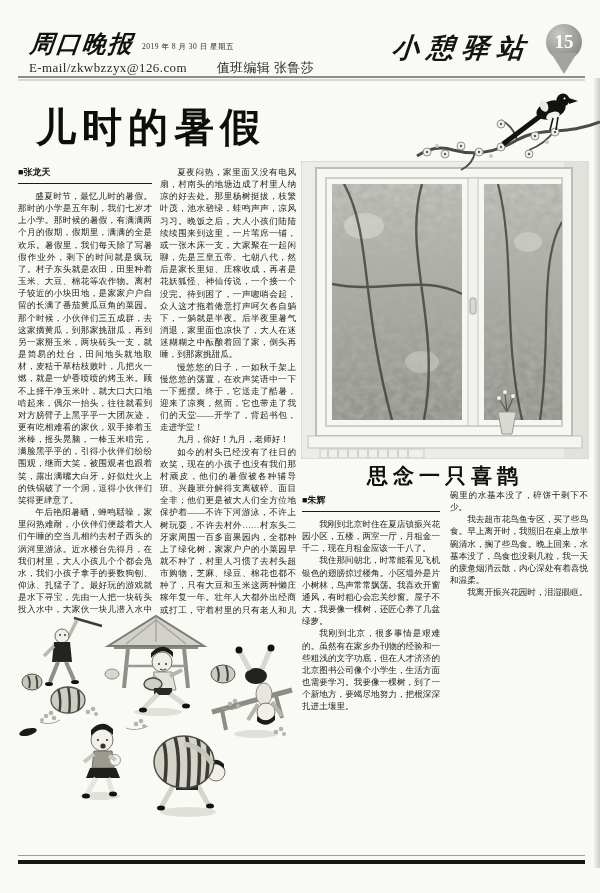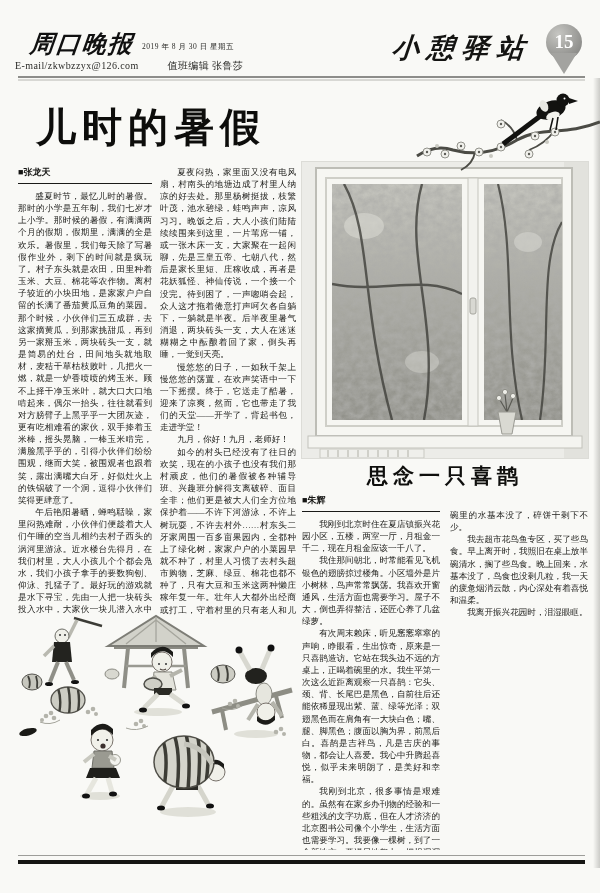--- a/index.html
+++ b/index.html
@@ -2,21 +2,21 @@
 <html><head>
 <meta charset="utf-8">
 <style>
   html,body{margin:0;padding:0;background:#e9e9e6;}
   .page{position:relative;width:600px;height:893px;background:#f9f9f6;overflow:hidden;
         font-family:"Liberation Serif",serif;color:#1b1b18;}
   
   .masthead{position:absolute;left:30px;top:28px;font-size:24px;font-weight:900;font-style:italic;
             letter-spacing:2px;color:#111;transform:skewX(-6deg);}
   .m-date{position:absolute;left:142px;top:42px;font-size:7.5px;color:#2a2a27;letter-spacing:.5px;}
-  .m-row2{position:absolute;left:15px;top:59px;font-size:10px;color:#2a2a27;letter-spacing:.4px;}
+  .m-row2{position:absolute;left:29px;top:59px;font-size:13px;color:#2a2a27;letter-spacing:.4px;}
   .m-row2 span{margin-right:26px;}
   .section-title{position:absolute;right:68px;top:30px;font-size:27px;font-weight:900;font-style:italic;
                  letter-spacing:8px;color:#141412;transform:skewX(-5deg);white-space:nowrap;}
   .badge{position:absolute;left:544px;top:24px;width:40px;text-align:center;}
   .badge-circle{width:36px;height:36px;margin:0 auto;border-radius:50%;
                 background:radial-gradient(circle at 34% 28%, #c6c6c2, #8d8d8a 75%);
                 display:flex;align-items:center;justify-content:center;
                 color:#fff;font-size:19px;font-weight:bold;font-family:"Liberation Serif",serif;}
   .badge-tail{width:0;height:0;margin:-7px auto 0;border-left:13px solid transparent;
               border-right:13px solid transparent;border-top:21px solid #a3a3a0;}
@@ -33,21 +33,21 @@
   .para{margin:0;padding:0;text-align:justify;font-size:8.6px;line-height:12.15px;color:#1c1c19;}
   .para.ind{text-indent:2em;}
   
   .magpie-wrap{position:absolute;left:405px;top:84px;width:195px;height:106px;z-index:3;}
   .photo-wrap{position:absolute;left:302px;top:162px;width:286px;height:296px;z-index:1;
               box-shadow:0 0 0 1px #dcdcd7;}
   .caption{position:absolute;left:302px;top:462px;width:286px;margin:0;text-align:center;
            font-family:"Liberation Sans",sans-serif;font-weight:900;font-size:21px;
            letter-spacing:5px;color:#0f0f0d;}
   .a2c1{left:302px;top:494px;width:138px;height:356px;}
-  .a2c2{left:450px;top:509px;width:138px;height:361px;}
+  .a2c2{left:450px;top:489px;width:138px;height:361px;}
   
   .illo-wrap{position:absolute;left:16px;top:612px;width:282px;height:240px;}
   .rule-thin{position:absolute;left:18px;top:855px;width:567px;height:1px;background:#9d9d99;}
   .rule-thick{position:absolute;left:18px;top:860px;width:567px;height:4px;background:#161613;}
   .scan-edge{position:absolute;right:0;top:78px;width:7px;height:790px;
              background:linear-gradient(to right, rgba(0,0,0,0), rgba(85,85,80,.28));}
 </style>
 </head>
 <body>
 
@@ -70,21 +70,21 @@
 
   <div class="col a1c1">
     <div class="byline">■张龙天</div>
     <div>
         <p class="para ind">盛夏时节，最忆儿时的暑假。那时的小学是五年制，我们七岁才上小学。那时候的暑假，有满满两个月的假期，假期里，满满的全是欢乐。暑假里，我们每天除了写暑假作业外，剩下的时间就是疯玩了。村子东头就是农田，田里种着玉米、大豆、棉花等农作物。离村子较近的小块田地，是家家户户自留的长满了番茄黄瓜豆角的菜园。那个时候，小伙伴们三五成群，去这家摘黄瓜，到那家挑甜瓜，再到另一家掰玉米，两块砖头一支，就是简易的灶台，田间地头就地取材，麦秸干草枯枝败叶，几把火一燃，就是一炉香喷喷的烤玉米。顾不上择干净玉米叶，就大口大口地啃起来，偶尔一抬头，往往就看到对方膀臂子上黑乎乎一大团灰迹，更有吃相难看的家伙，双手捧着玉米棒，摇头晃脑，一棒玉米啃完，满脸黑乎乎的，引得小伙伴们纷纷围观，继而大笑，被围观者也跟着笑，露出满嘴大白牙，好似灶火上的铁锅破了一个洞，逗得小伙伴们笑得更肆意了。</p>
         <p class="para ind">午后艳阳暑晒，蝉鸣聒噪，家里闷热难耐，小伙伴们便趁着大人们午睡的空当儿相约去村子西头的涡河里游泳。近水楼台先得月，在我们村里，大人小孩儿个个都会凫水，我们小孩子拿手的要数狗刨、仰泳、扎猛子了。最好玩的游戏就是水下寻宝，先由一人把一块砖头投入水中，大家伙一块儿潜入水中寻找，谁能找到谁是赢家，获得“潜人”的资格。简单的一个游戏，我们玩得不亦乐乎。伴随着大人们喊“回家吃饭”的声音以及严厉的斥责声，我们这才意犹未尽恋恋不舍地爬上岸。</p>
       </div>
   </div>
   <div class="col a1c2">
     <div>
-        <p class="para ind">夏夜闷热，家里面又没有电风扇，村南头的地塘边成了村里人纳凉的好去处。那里杨树挺拔，枝繁叶茂，池水碧绿，蛙鸣声声，凉风习习。晚饭之后，大人小孩们陆陆续续围来到这里，一片苇席一铺，或一张木床一支，大家聚在一起闲聊，先是三皇五帝、七朝八代，然后是家长里短、庄稼收成，再者是花妖狐怪、神仙传说，一个接一个没完。待到困了，一声唿哨会起，众人这才拖着倦意打声呵欠各自躺下，一躺就是半夜。后半夜里暑气消退，两块砖头一支，大人在迷迷糊糊之中酝酿着回了家，倒头再睡，一觉到天亮。</p>
+        <p class="para ind">夏夜闷热，家里面又没有电风扇，村南头的地塘边成了村里人纳凉的好去处。那里杨树挺拔，枝繁叶茂，池水碧绿，蛙鸣声声，凉风习习。晚饭之后，大人小孩们陆陆续续围来到这里，一片苇席一铺，或一张木床一支，大家聚在一起闲聊，先是三皇五帝、七朝八代，然后是家长里短、庄稼收成，再者是花妖狐怪、神仙传说，一个接一个没完。待到困了，一声唿哨会起，众人这才拖着倦意打声呵欠各自躺下，一躺就是半夜。后半夜里暑气消退，家里面也凉快了，大人在迷迷糊糊之中酝酿着回了家，倒头再睡，到那家挑甜瓜。</p>
         <p class="para ind">慢悠悠的日子，一如秋千架上慢悠悠的荡置，在欢声笑语中一下一下摇摆。终于，它送走了酷暑，迎来了凉爽，然而，它也带走了我们的天堂——开学了，背起书包，走进学堂！</p>
         <p class="para ind">九月，你好！九月，老师好！</p>
         <p class="para ind">如今的村头已经没有了往日的欢笑，现在的小孩子也没有我们那村顽皮，他们的暑假被各种辅导班、兴趣班分解得支离破碎、面目全非；他们更是被大人们全方位地保护着——不许下河游泳，不许上树玩耍，不许去村外……村东头二牙家周围一百多亩果园内，全都种上了绿化树，家家户户的小菜园早就不种了，村里人习惯了去村头超市购物，芝麻、绿豆、棉花也都不种了，只有大豆和玉米这两种懒庄稼年复一年。壮年人大都外出经商或打工，守着村里的只有老人和儿童。</p>
       </div>
   </div>
 
   <div class="illo-wrap">
     <svg width="282" height="240" viewBox="0 0 282 240">
 
       <polygon points="92,34 140,4 188,34" fill="#d2d2ca" stroke="#7d7d76" stroke-width="2"></polygon>
@@ -320,22 +320,21 @@
       </g>
     </svg>
   </div>
 
   <h2 class="caption">思念一只喜鹊</h2>
 
   <div class="col a2c1">
     <div class="byline">■朱辉</div>
     <div>
         <p class="para ind">我刚到北京时住在夏店镇振兴花园小区，五楼，两室一厅，月租金一千二，现在月租金应该一千八了。</p>
-        <p class="para ind">我住那间朝北，时常能看见飞机银色的翅膀掠过楼角。小区墙外是片小树林，鸟声常常飘荡。我喜欢开窗通风，生活方面也需要学习。屋子不大，倒也弄得整洁，还匠心养了几盆绿萝。</p>
-        <p class="para ind">有次周末赖床，听见窸窸窣窣的声响，睁眼看，生出惊奇，原来是一只喜鹊造访。它站在我头边不远的方桌上，正喝着碗里的水。我生平第一次这么近距离观察一只喜鹊：它头、颈、背、长尾巴是黑色，自前往后还能依稀显现出紫、蓝、绿等光泽；双翅黑色而在肩角有一大块白色；嘴、腿、脚黑色；腹面以胸为界，前黑后白。喜鹊是吉祥鸟，凡是吉庆的事物，都会让人喜爱。我心中升腾起喜悦，似乎未来明朗了，是美好和幸福。</p>
+        <p class="para ind">我住那间朝北，时常能看见飞机银色的翅膀掠过楼角。小区墙外是片小树林，鸟声常常飘荡。我喜欢开窗通风，有时粗心会忘关纱窗。屋子不大，我要像一棵树，还匠心养了几盆绿萝。</p>
         <p class="para ind">我刚到北京，很多事情是艰难的。虽然有在家乡办刊物的经验和一些粗浅的文字功底，但在人才济济的北京图书公司像个小学生，生活方面也需要学习。我要像一棵树，到了一个新地方，要竭尽地努力，把根深深扎进土壤里。</p>
       </div>
   </div>
   <div class="col a2c2">
     <div>
         <p class="para">碗里的水基本没了，碎饼干剩下不少。</p>
         <p class="para ind">我去超市花鸟鱼专区，买了些鸟食。早上离开时，我照旧在桌上放半碗清水，搁了些鸟食。晚上回来，水基本没了，鸟食也没剩几粒，我一天的疲惫烟消云散，内心深处有着喜悦和温柔。</p>
         <p class="para ind">我离开振兴花园时，泪湿眼眶。</p>
       </div>
   </div>

